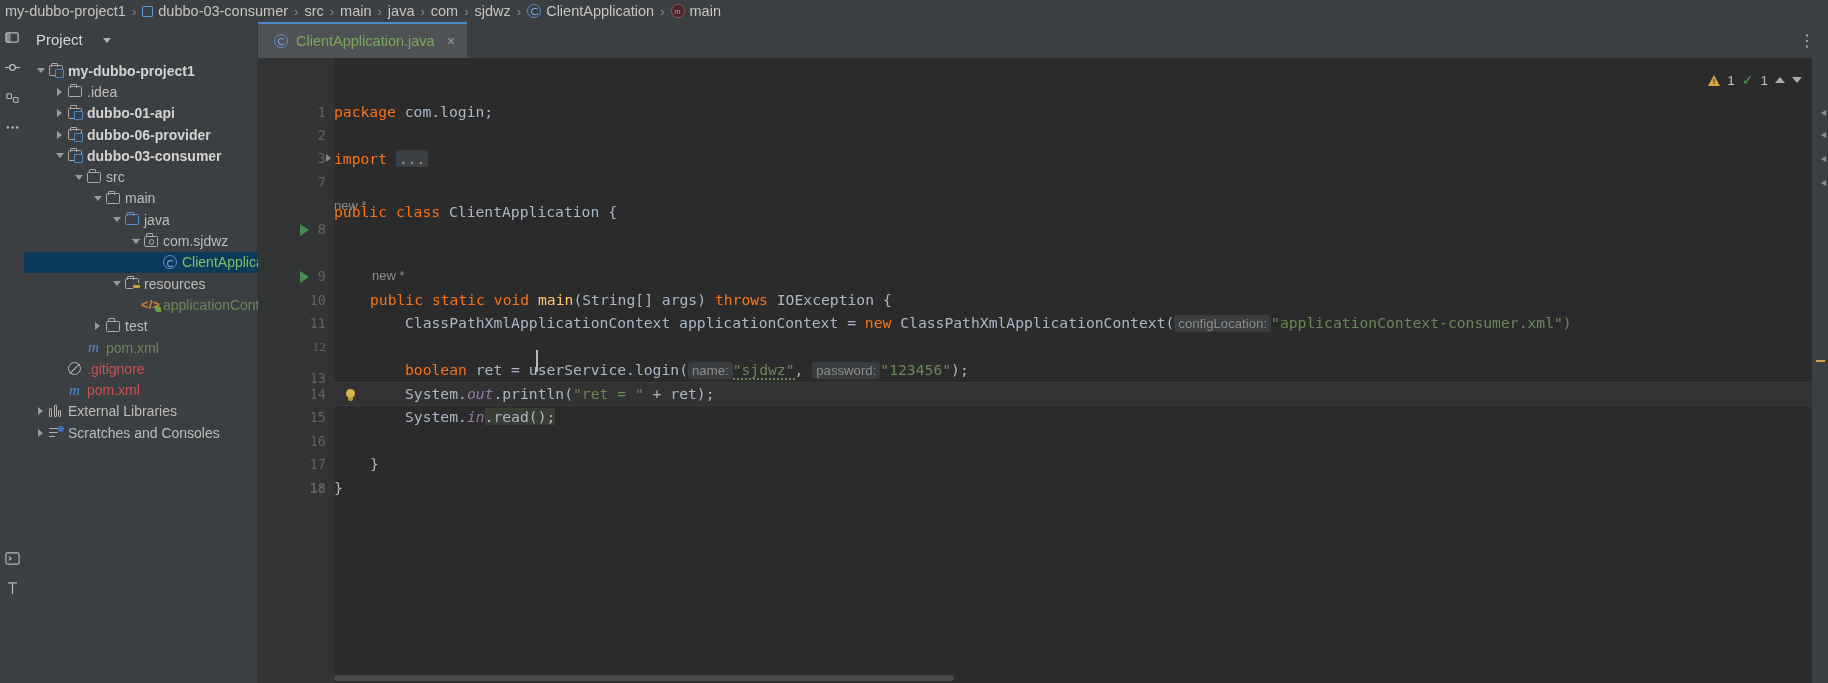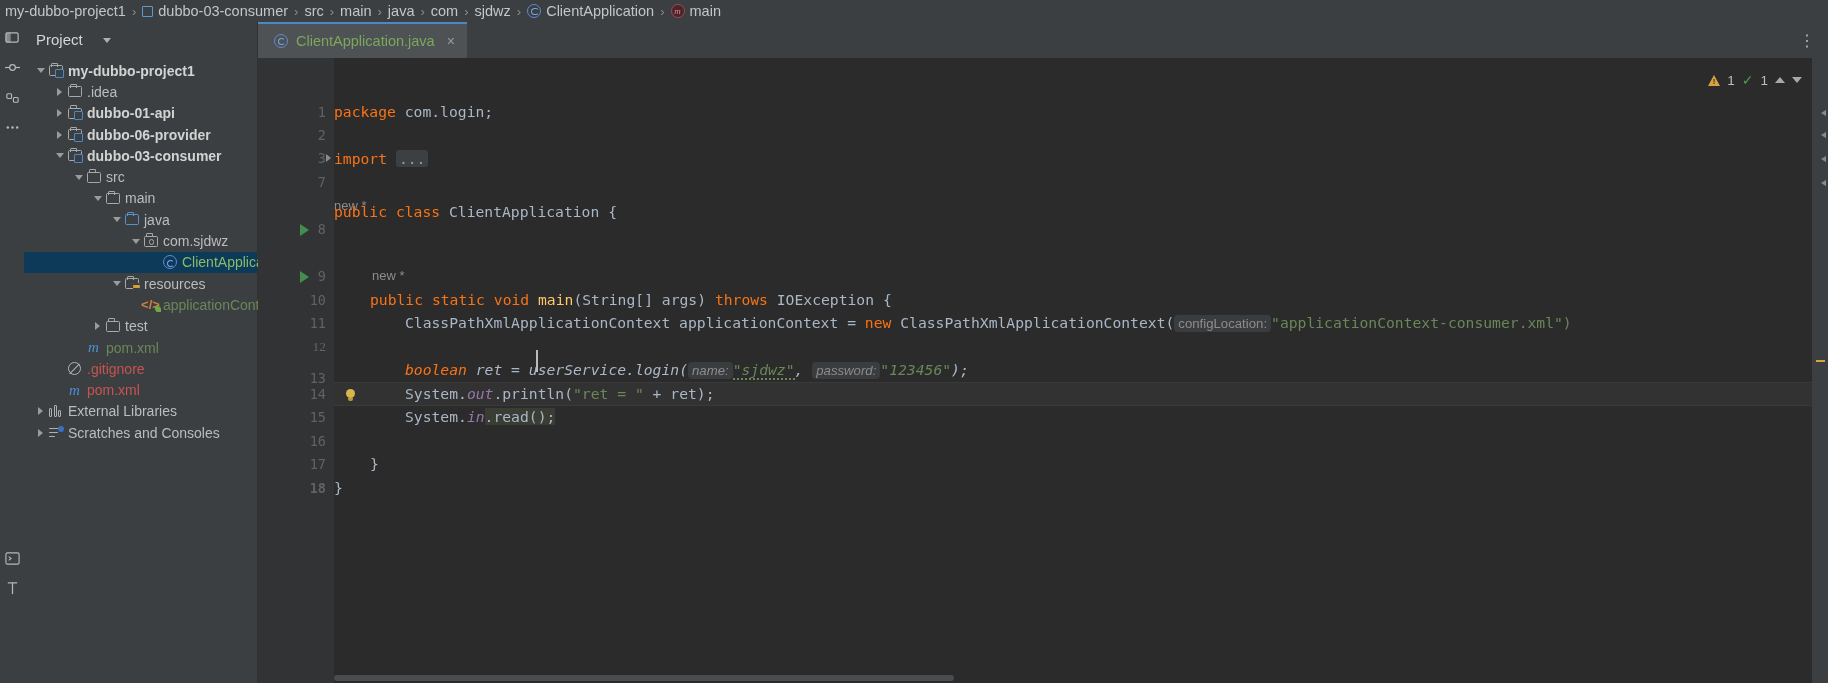--- a/index.html
+++ b/index.html
@@ -652,21 +652,21 @@
 
       <div class="code-line" style="top:142px;"><span class="kw">public class </span><span class="txt">ClientApplication {</span></div>
 
       <div class="code-line inlay-hint" style="top:206px; padding-left:38px;">new *</div>
 
       <div class="code-line" style="top:253px; padding-left:71px;"><span class="txt">ClassPathXmlApplicationContext applicationContext = </span><span class="kw">new</span><span class="txt"> ClassPathXmlApplicationContext(</span><span class="param-hint">configLocation:</span><span class="str">"applicationContext-consumer.xml")</span></div>
 
       <div class="code-line" style="top:230px; padding-left:36px;"><span class="kw">public static void </span><span class="fn">main</span><span class="txt">(String[] args) </span><span class="kw">throws </span><span class="txt">IOException {</span></div>
 
 
-      <div class="code-line" style="top:300px; padding-left:71px;font-style:italic;"><span class="kw">boolean</span><span class="txt"> ret = userService.login(</span><span class="param-hint">name:</span><span class="str spell">"sjdwz"</span><span class="txt">, </span><span class="param-hint">password:</span><span class="str">"123456"</span><span class="txt">);</span></div>
+      <div class="code-line" style="top:300px; padding-left:71px;"><span class="kw">boolean</span><span class="txt"> ret = userService.login(</span><span class="param-hint">name:</span><span class="str spell">"sjdwz"</span><span class="txt">, </span><span class="param-hint">password:</span><span class="str">"123456"</span><span class="txt">);</span></div>
 
       <div class="code-line" style="top:324px; padding-left:71px;"><span class="txt">System.</span><span class="fld">out</span><span class="txt">.println(</span><span class="str">"ret = "</span><span class="txt"> + ret);</span></div>
 
       <div class="code-line" style="top:347px; padding-left:71px;"><span class="txt">System.</span><span class="fld">in</span><span class="txt" style="background:#3a3d33;">.read();</span></div>
 
       <div class="code-line" style="top:394px; padding-left:36px;"><span class="txt">}</span></div>
 
       <div class="code-line" style="top:418px;"><span class="txt">}</span></div>
 
       <div class="caret" style="left:202px; top:292px; height:22px;"></div>

